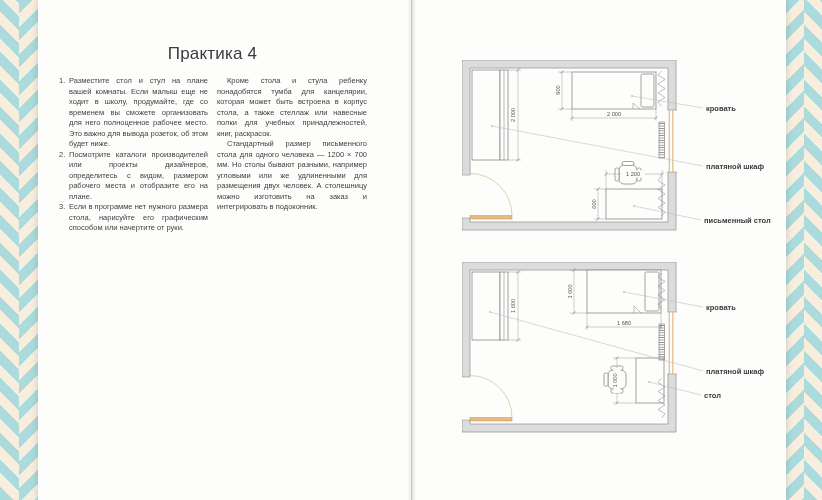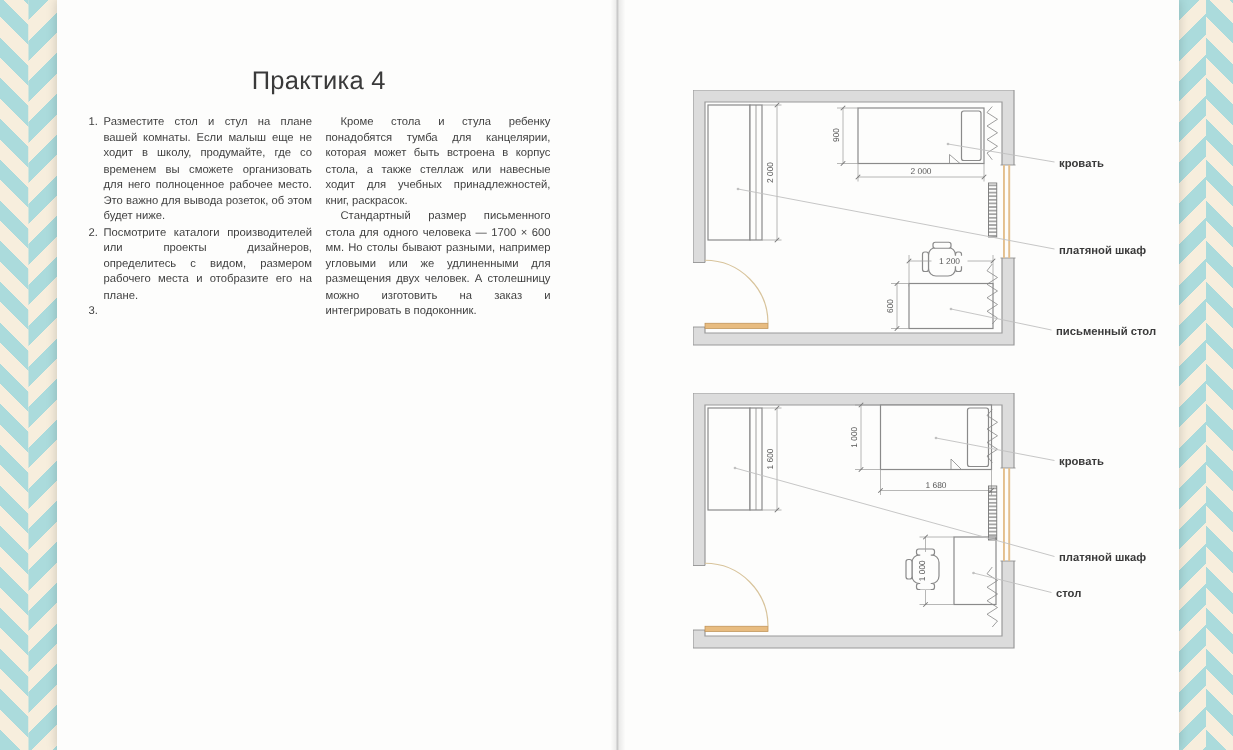--- a/index.html
+++ b/index.html
@@ -66,25 +66,26 @@
           <div class="li">
             <span class="num">1.</span>
             <span>Разместите стол и стул на плане вашей комнаты. Если малыш еще не ходит в школу, продумайте, где со временем вы сможете организовать для него полноценное рабочее место. Это важно для вывода розеток, об этом будет ниже.</span>
           </div>
           <div class="li">
             <span class="num">2.</span>
             <span>Посмотрите каталоги производителей или проекты дизайнеров, определитесь с видом, размером рабочего места и отобразите его на плане.</span>
           </div>
           <div class="li">
             <span class="num">3.</span>
+            <span>Если в программе нет нужного размера стола, нарисуйте его графическим способом или начертите от руки.</span>
           </div>
         </div>
         <div class="col">
-          <p>Кроме стола и стула ребенку понадобятся тумба для канцелярии, которая может быть встроена в корпус стола, а также стеллаж или навесные ходит для учебных принадлежностей, книг, раскрасок.</p>
-          <p>Стандартный размер письменного стола для одного человека — 1700 × 600 мм. Но столы бывают разными, например угловыми или же удлиненными для размещения двух человек. А столешницу можно изготовить на заказ и интегрировать в подоконник.</p>
+          <p>Кроме стола и стула ребенку понадобятся тумба для канцелярии, которая может быть встроена в корпус стола, а также стеллаж или навесные полки для учебных принадлежностей, книг, раскрасок.</p>
+          <p>Стандартный размер письменного стола для одного человека — 1200 × 700 мм. Но столы бывают разными, например угловыми или же удлиненными для размещения двух человек. А столешницу можно изготовить на заказ и интегрировать в подоконник.</p>
         </div>
       </div>
     </div>
   </div>
 
   <div class="page page-right">
 
     <svg class="plan-top" width="326" height="180" viewBox="0 0 326 180">
       <defs>
         <pattern id="hatchA" width="4" height="3" patternUnits="userSpaceOnUse">

